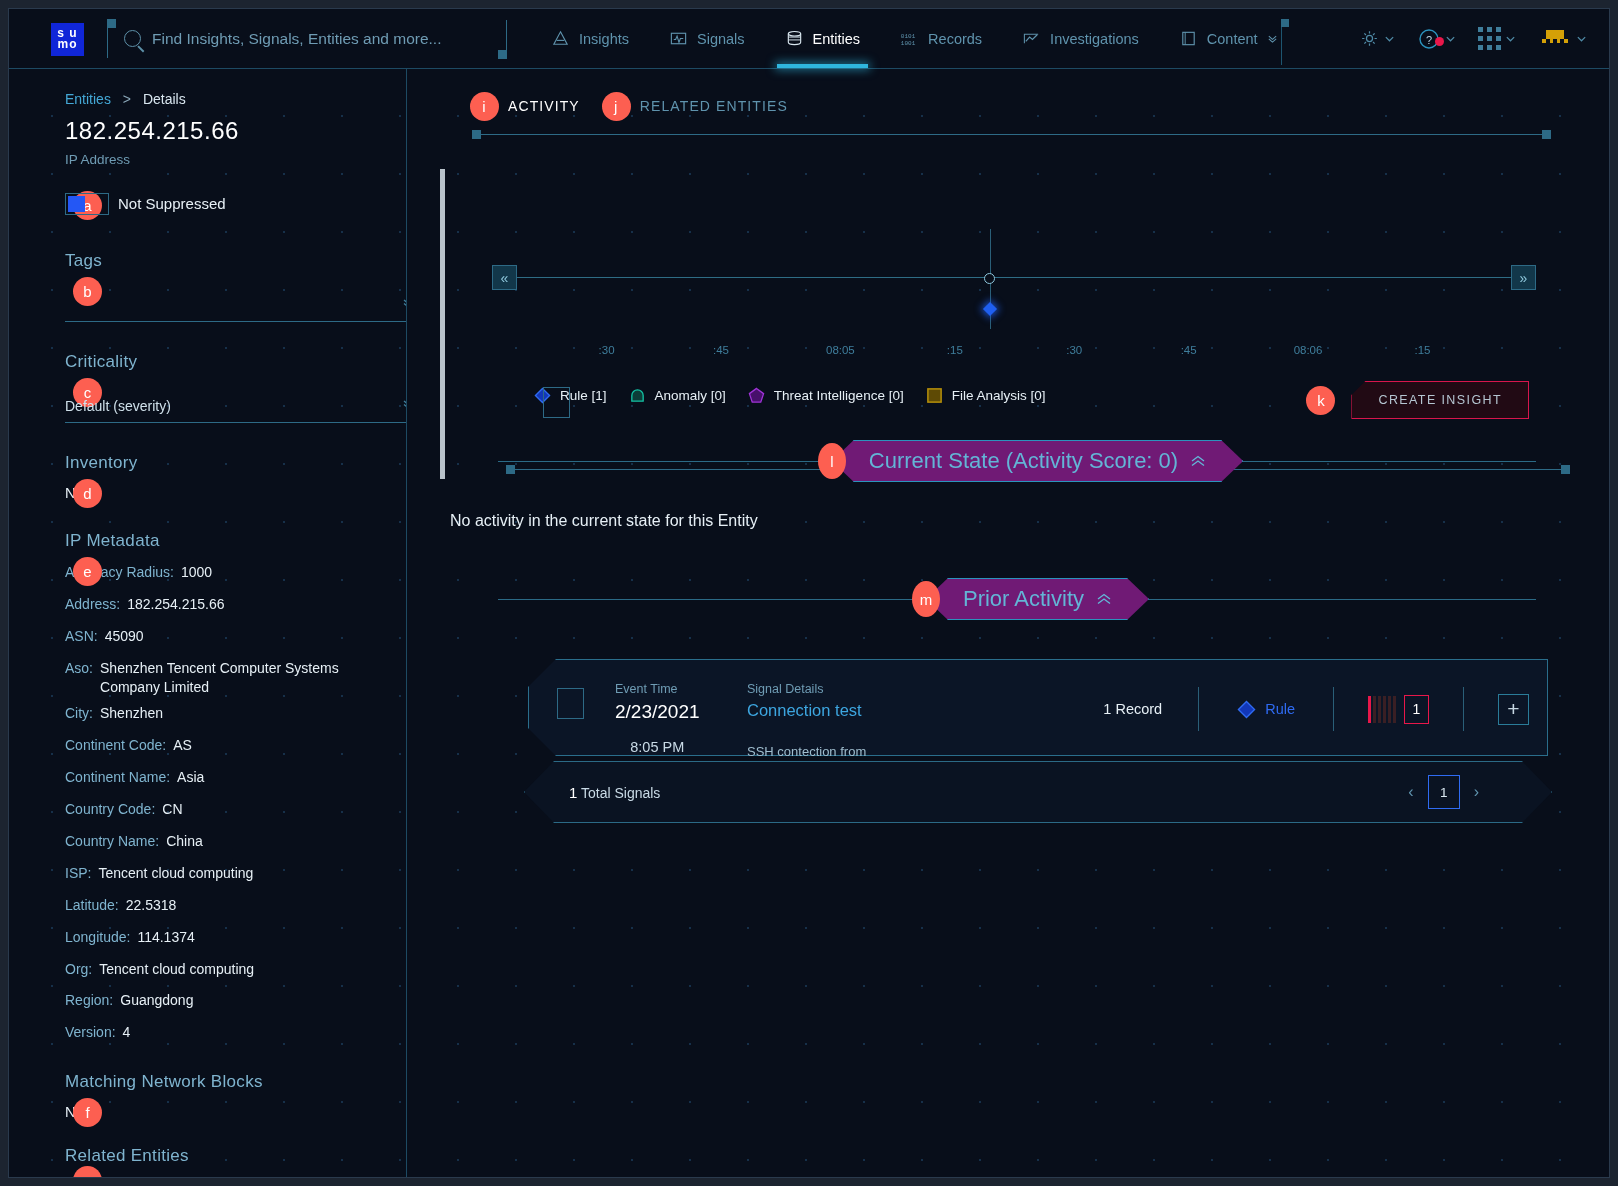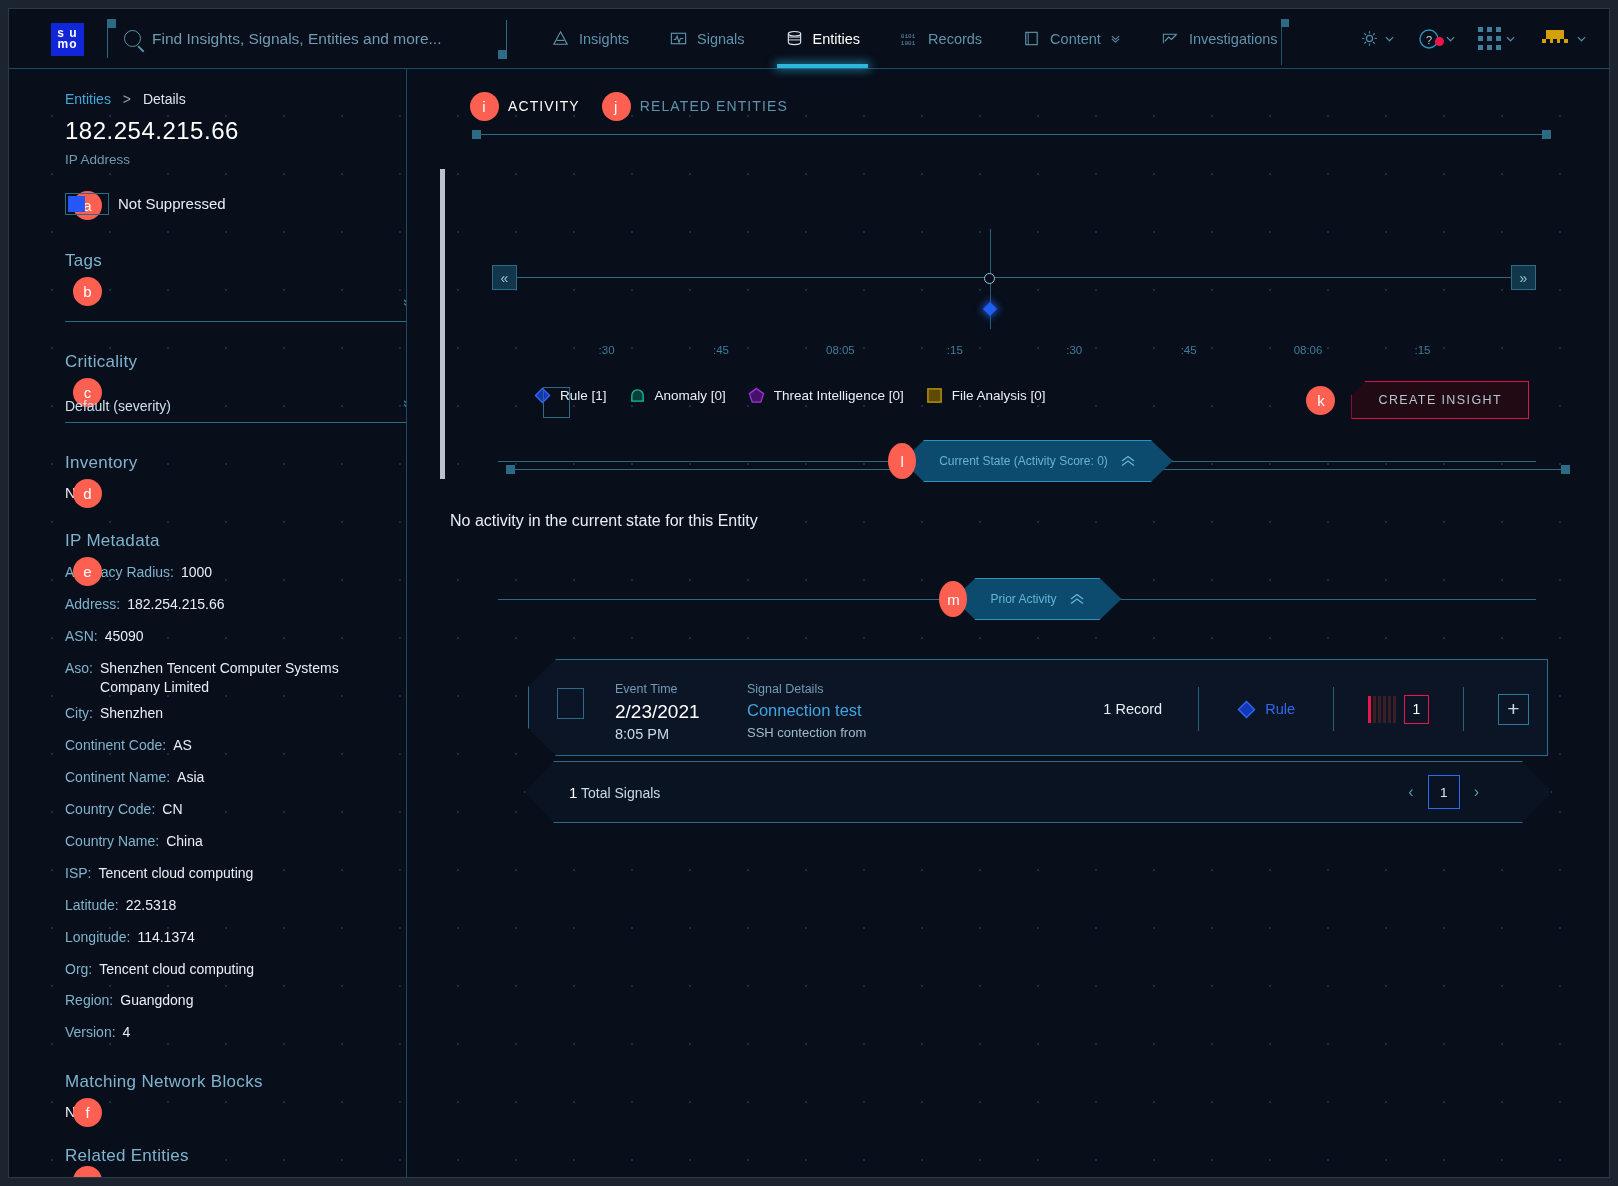--- a/index.html
+++ b/index.html
@@ -196,42 +196,42 @@
     color: #b5c6d2; font-size: 12.5px; letter-spacing: 1.4px; cursor: pointer;
     clip-path: polygon(14px 0, 100% 0, 100% 100%, 0 100%, 0 14px);
     box-shadow: 0 0 14px 1px rgba(216,22,76,.45);
   }
 
   
   .divider { position: absolute; left: 48px; width: 1038px; height: 1px; background: #2b6a86; }
   .hexband { position: absolute; display: flex; align-items: center; justify-content: center; }
   .hex {
     height: 42px; padding: 0 36px; display: flex; align-items: center; justify-content: center; gap: 12px;
-    color: #63b5d6; font-size: 12px; cursor: pointer;
+    color: #63b5d6; font-size: 22px; cursor: pointer;
     border: 1px solid #2b93bd;
     clip-path: polygon(22px 0, calc(100% - 22px) 0, 100% 50%, calc(100% - 22px) 100%, 22px 100%, 0 50%);
-    background: #0c4a6e;
+    background: #701a75;
   }
 
   .emptytext { position: absolute; width: 100%; text-align: left; font-size: 16px; color: #e7f0f6; }
 
   
   .card {
     position: absolute; left: 78px; top: 590px; width: 1020px; height: 97px;
     border: 1px solid #2a6e8c; background: #0b1526;
     clip-path: polygon(28px 0, 100% 0, 100% 100%, 28px 100%, 0 calc(100% - 28px), 0 28px);
   }
   .card .cb { position: absolute; left: 28px; top: 28px; width: 27px; height: 31px; border: 1px solid #2d6a86; cursor: pointer; }
   .col-evt { position: absolute; left: 86px; top: 22px; }
   .col-sig { position: absolute; left: 218px; top: 22px; }
   .clab { font-size: 12.5px; color: #6f9cb4; margin-bottom: 5px; }
   .ctime { font-size: 19px; color: #ffffff; }
-  .ctime2 { font-size: 14.5px; color: #c9dae6; margin-top: 3px; }
+  .ctime2 { font-size: 14.5px; color: #c9dae6; margin-top: 16px; text-align: center; }
   .clink { font-size: 16.5px; color: #3da6e0; cursor: pointer; }
-  .cdesc { font-size: 13px; color: #9fbdce; margin-top: 5px; }
+  .cdesc { font-size: 13px; color: #9fbdce; margin-top: 24px; }
 
   .rightcol { position: absolute; right: 18px; top: 26px; display: flex; align-items: center; gap: 12px; height: 46px; }
   .rc-txt { font-size: 14.5px; color: #e7f0f6; padding-right: 24px; }
   .vline { width: 1px; height: 44px; background: #2a5f78; }
   .rc-rule { display: flex; align-items: center; gap: 9px; padding: 0 26px; color: #2f6bf2; font-size: 14.5px; }
   .sev { display: flex; align-items: center; gap: 8px; padding: 0 22px; }
   .bars { display: flex; gap: 2px; align-items: center; }
   .bars i { display: block; width: 3px; height: 27px; background: #3a1f24; }
   .bars i.on { background: #e8174a; }
   .sevnum { width: 25px; height: 29px; border: 1px solid #e8174a; color: #fff; font-size: 14px;
@@ -295,34 +295,34 @@
       </div>
       <div class="navitem">
         <svg class="ic" viewBox="0 0 22 20">
           <text x="1" y="9" font-size="7" fill="#5f93ad" font-family="Liberation Mono, monospace">0101</text>
           <text x="1" y="17" font-size="7" fill="#5f93ad" font-family="Liberation Mono, monospace">1001</text>
         </svg>
         <span>Records</span>
       </div>
       <div class="navitem">
         <svg class="ic" viewBox="0 0 20 20">
+          <path d="M2.5 15 L2.5 5.5 L17 5.5" fill="none" stroke="#5f93ad" stroke-width="1.1"></path>
+          <path d="M4 13 L8 8.5 L11 11 L16 6" fill="none" stroke="#5f93ad" stroke-width="1.3"></path>
+        </svg>
+        <span>Investigations</span>
+      </div>
+      <div class="navitem">
+        <svg class="ic" viewBox="0 0 20 20">
           <rect x="4" y="3.5" width="12" height="13" fill="none" stroke="#5f93ad" stroke-width="1.2"></rect>
           <path d="M6.5 3.5 v13" stroke="#5f93ad" stroke-width="1"></path>
         </svg>
         <span>Content</span>
         <svg class="chev-sm" viewBox="0 0 12 12">
           <path d="M2 3.5 L6 7 L10 3.5 M2 6.5 L6 10 L10 6.5" fill="none" stroke="#5f93ad" stroke-width="1.1"></path>
         </svg>
-      </div>
-      <div class="navitem">
-        <svg class="ic" viewBox="0 0 20 20">
-          <path d="M2.5 15 L2.5 5.5 L17 5.5" fill="none" stroke="#5f93ad" stroke-width="1.1"></path>
-          <path d="M4 13 L8 8.5 L11 11 L16 6" fill="none" stroke="#5f93ad" stroke-width="1.3"></path>
-        </svg>
-        <span>Investigations</span>
       </div>
     </div>
 
     <div class="sep-v"></div>
 
     <div class="rightgroup">
       <div class="rg-item">
         <svg width="21" height="21" viewBox="0 0 22 22">
           <circle cx="11" cy="11" r="3.2" fill="none" stroke="#4f8aa6" stroke-width="1.3"></circle>
           <g stroke="#4f8aa6" stroke-width="1.3">

